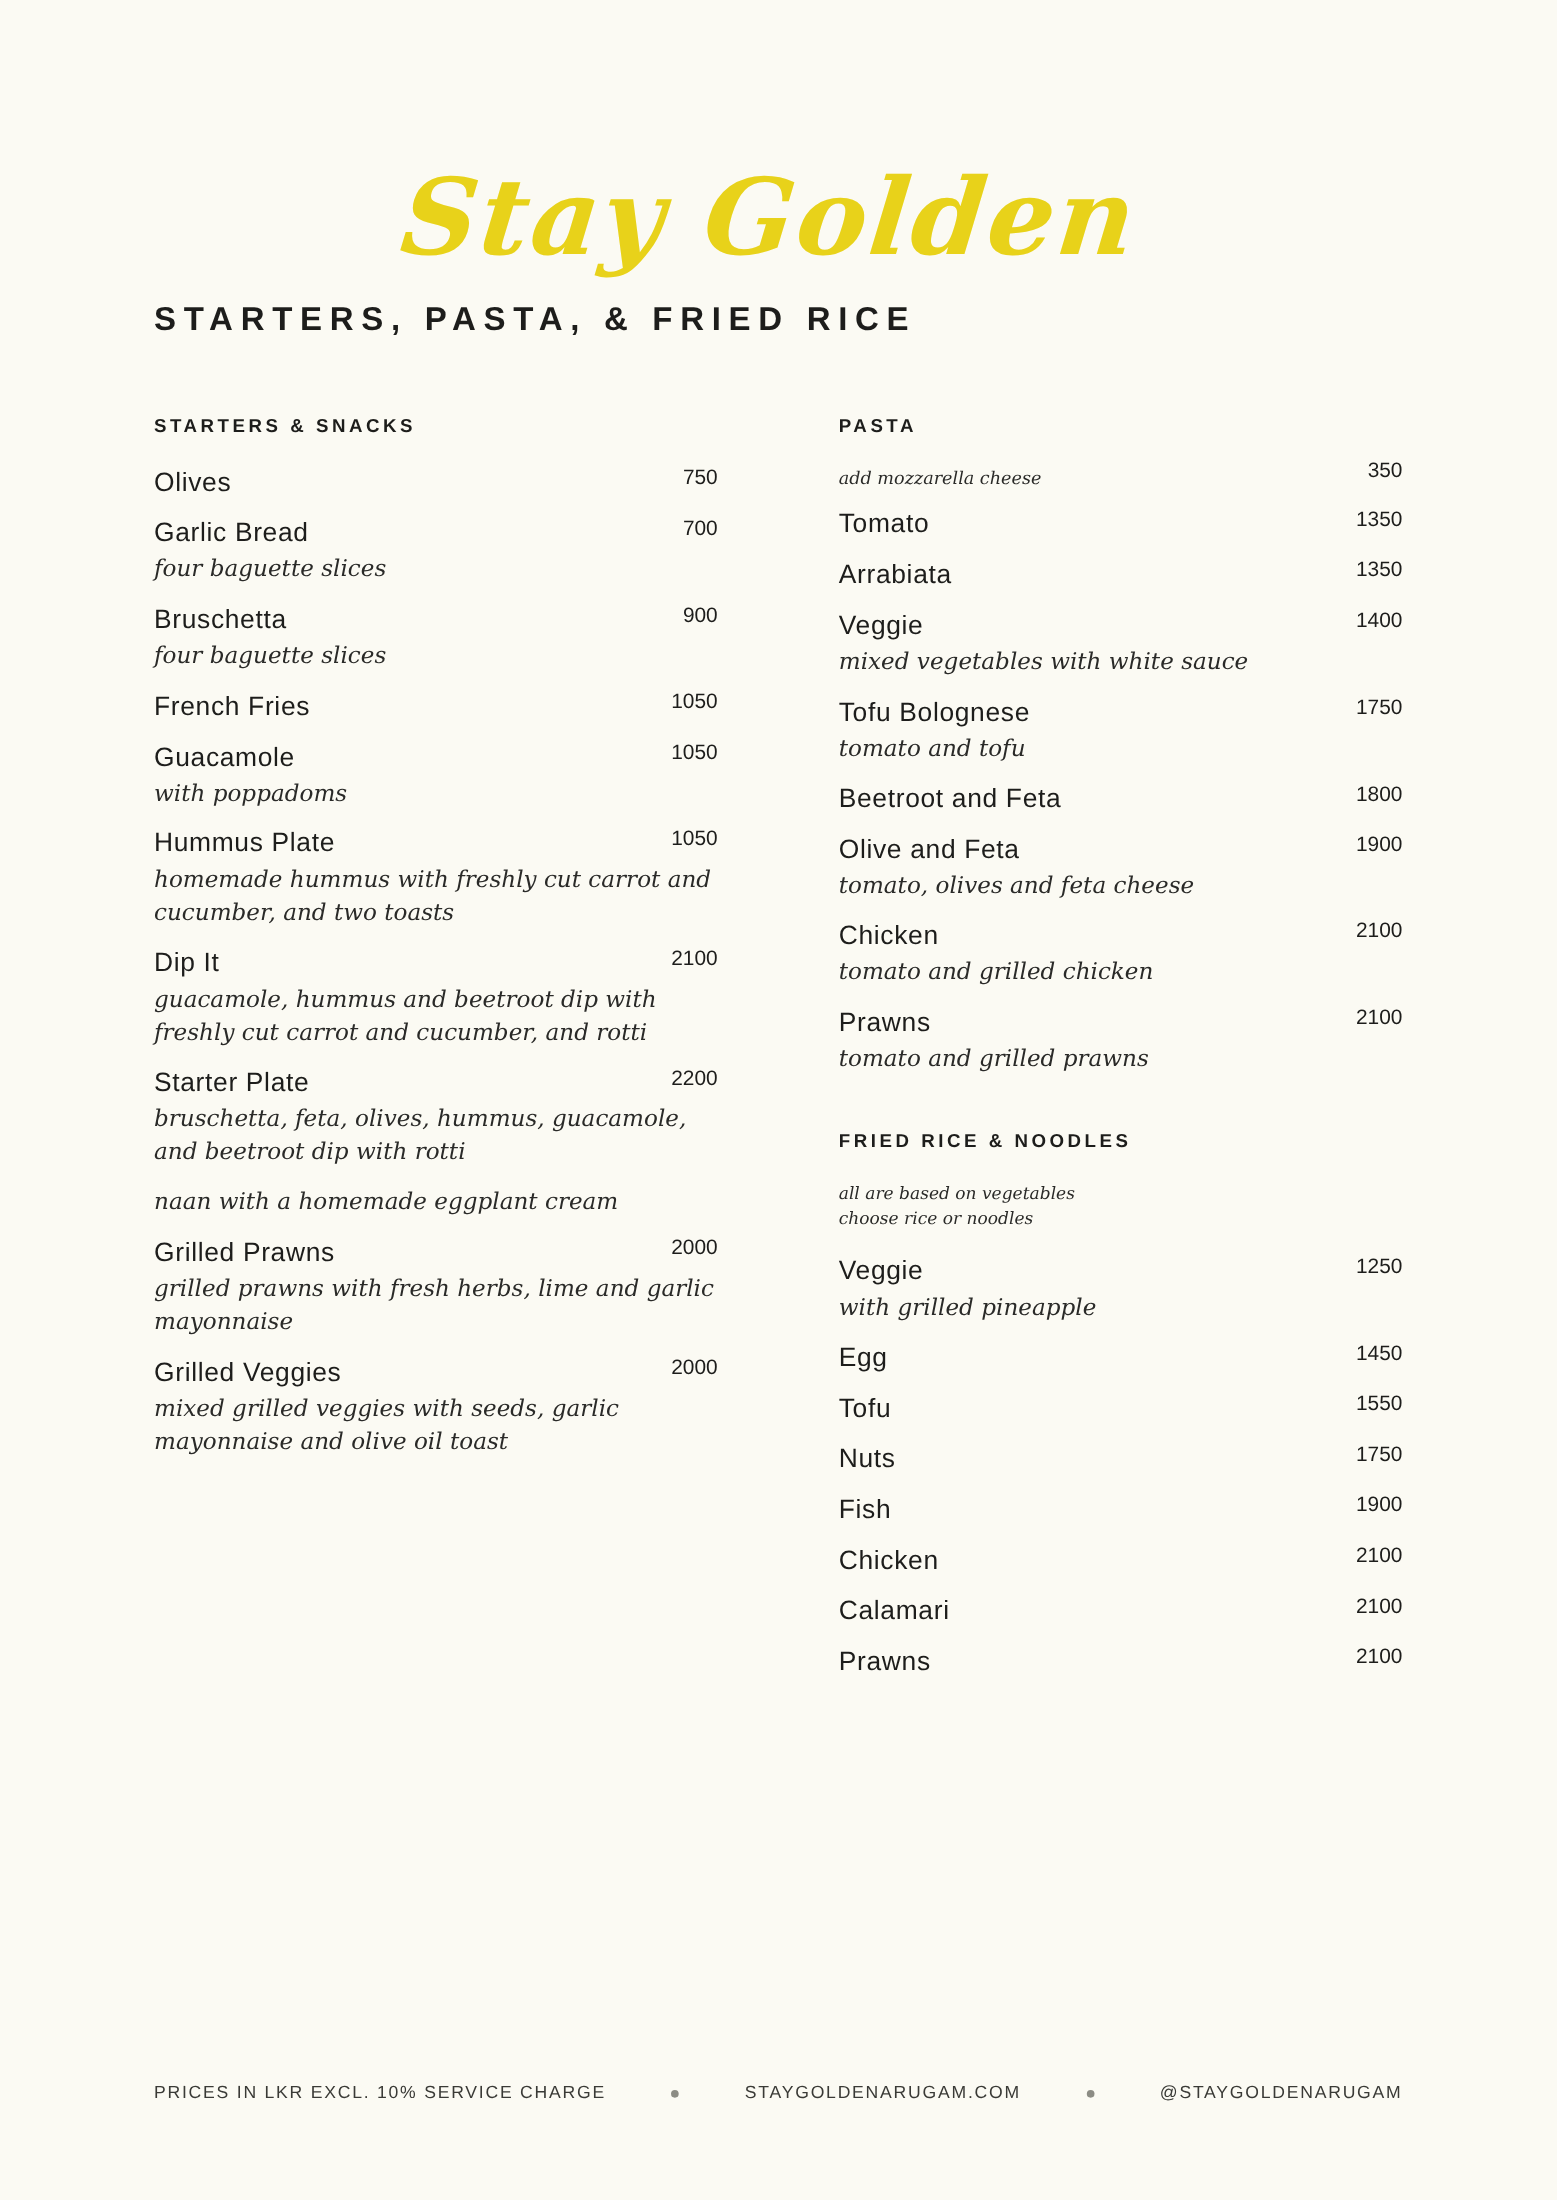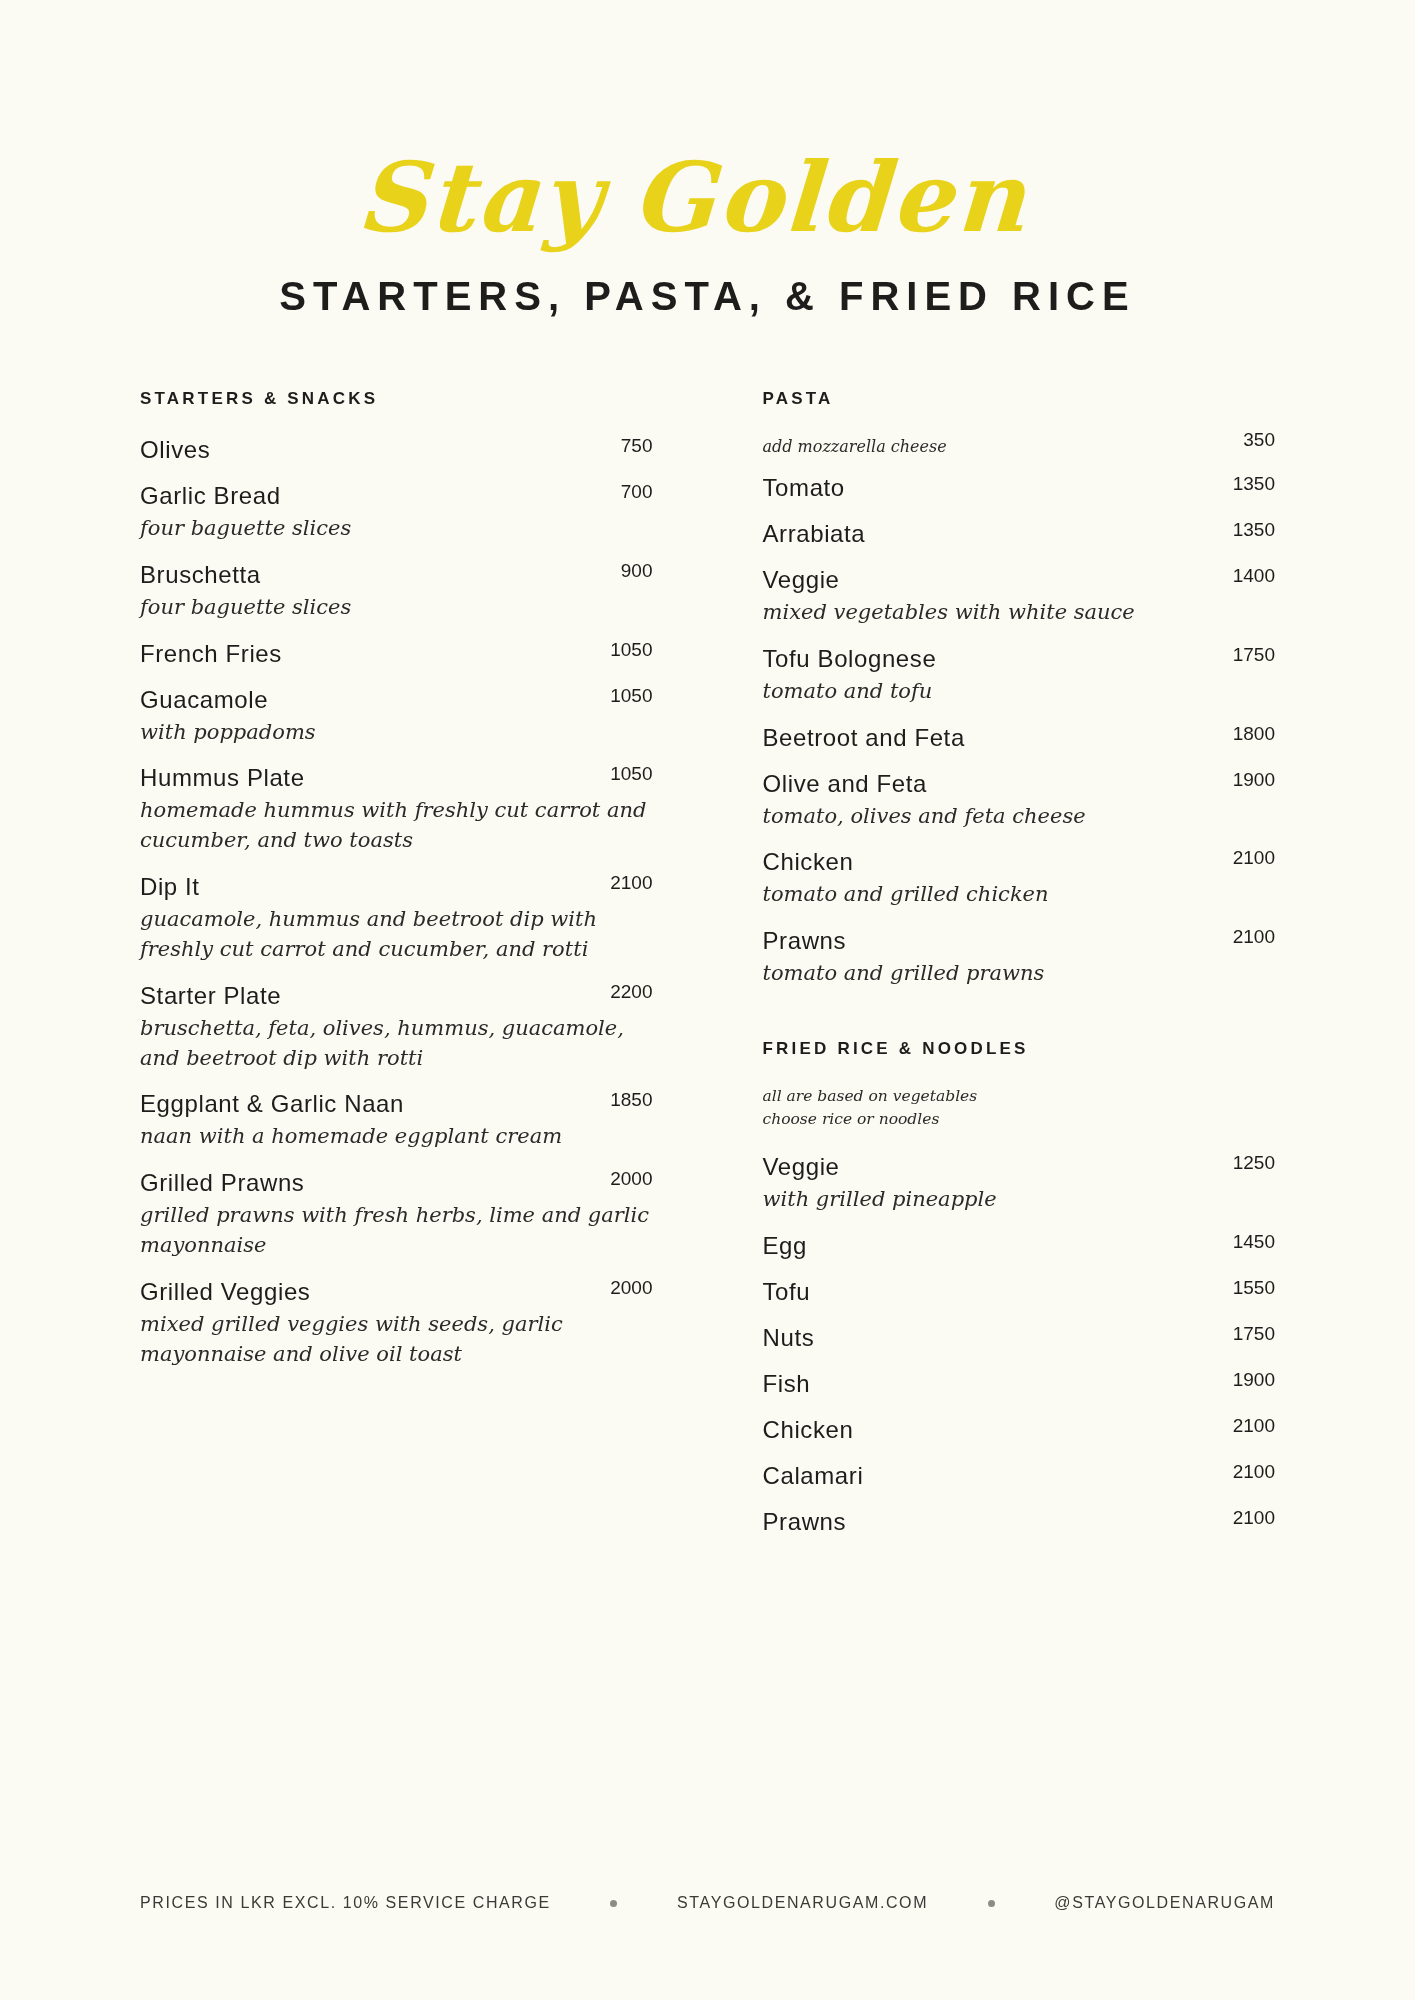--- a/index.html
+++ b/index.html
@@ -28,23 +28,22 @@
     font-family: "DejaVu Serif", serif;
     font-style: italic;
     font-weight: bold;
     font-size: 96px;
     letter-spacing: 2px;
     color: #e8d21a;
     line-height: 1.0;
     transform: skewX(-6deg);
   }
   .subtitle {
-    text-align: center;
     margin-top: 28px;
-    font-size: 40px;
+    font-size: 30px;
     font-weight: bold;
     letter-spacing: 7px;
     color: #1d1d1b;
   }
   
   .columns {
     display: flex;
     margin-top: 70px;
     gap: 100px;
   }
@@ -200,24 +199,20 @@
 
       <div class="item">
         <div class="item-row">
           <div class="item-name">Starter Plate</div>
           <div class="item-price">2200</div>
         </div>
         <div class="item-desc">bruschetta, feta, olives, hummus, guacamole, and beetroot dip with rotti</div>
       </div>
 
       <div class="item">
-        <div class="item-row">
-          <div class="item-name">Eggplant &amp; Garlic Naan</div>
-          <div class="item-price">1850</div>
-        </div>
         <div class="item-desc">naan with a homemade eggplant cream</div>
       </div>
 
       <div class="item">
         <div class="item-row">
           <div class="item-name">Grilled Prawns</div>
           <div class="item-price">2000</div>
         </div>
         <div class="item-desc">grilled prawns with fresh herbs, lime and garlic mayonnaise</div>
       </div>

